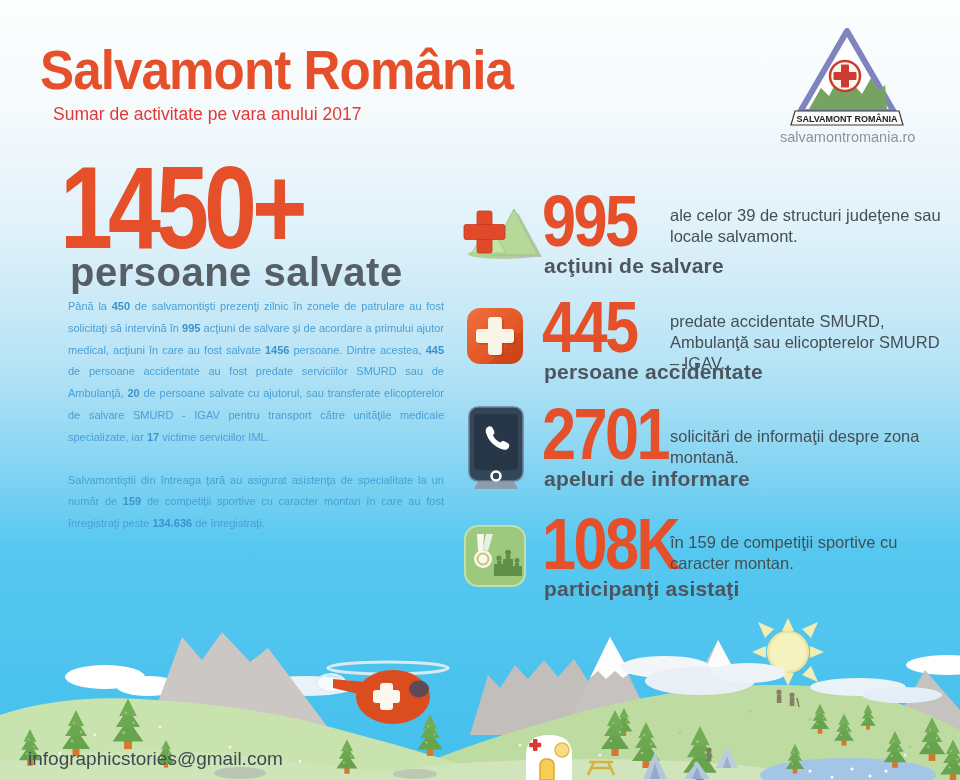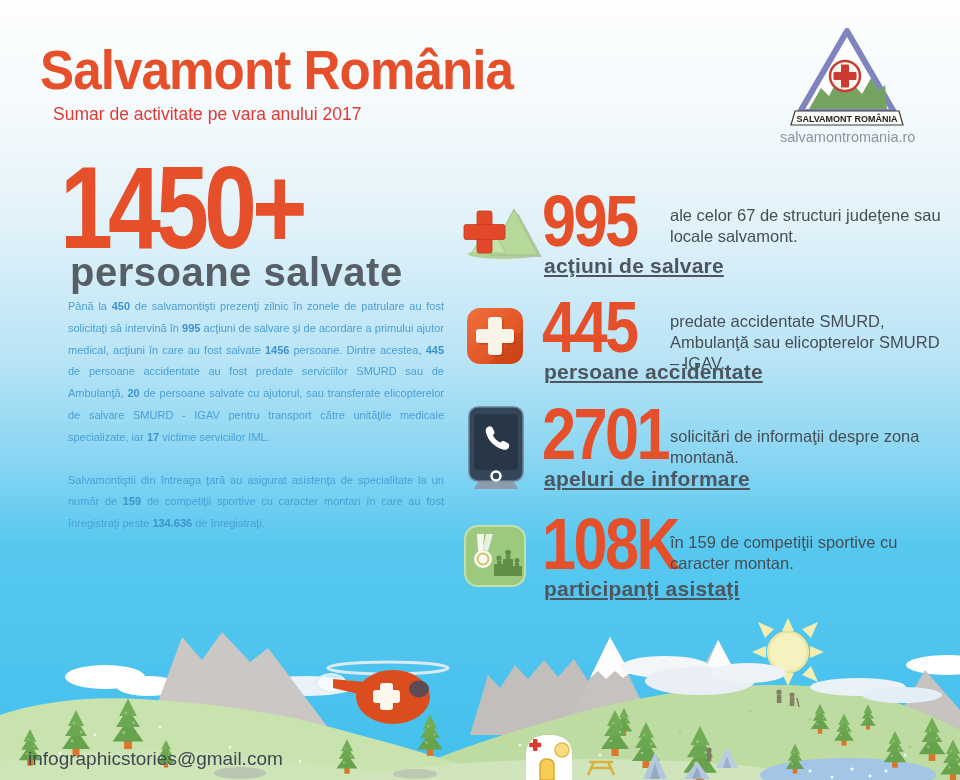--- a/index.html
+++ b/index.html
@@ -21,21 +21,21 @@
   .body-text b{color:#3E93CC;}
   .stat-row{position:absolute;left:456px;width:500px;height:100px;}
   .row1{top:197px}.row2{top:303px}.row3{top:410px}.row4{top:520px}
   .stat-icon{position:absolute;left:0;top:0;}
   .row2 .stat-icon{left:10px;top:4px}
   .row3 .stat-icon{left:12px;top:-4px}
   .row4 .stat-icon{left:8px;top:4px}
   .stat-number{position:absolute;left:86px;top:-12px;font-size:72px;font-weight:bold;color:#E5502B;
     letter-spacing:-3px;line-height:1;transform:scaleX(.85);transform-origin:left top;white-space:nowrap;}
   .stat-label{position:absolute;left:88px;top:57px;font-size:21px;font-weight:bold;color:#4D565E;
-    white-space:nowrap;letter-spacing:.2px;text-decoration:underline;}
+    white-space:nowrap;letter-spacing:.2px;}
   .stat-desc{position:absolute;left:214px;top:8px;width:276px;font-size:16.5px;line-height:21px;color:#454E55;}
   .row3 .stat-desc{top:16px}
   .row4 .stat-desc{top:12px}
   .landscape{position:absolute;left:0;bottom:0;display:block;}
   .email{position:absolute;left:28px;top:748px;font-size:19px;color:#3F4952;}
 </style>
 </head>
 <body>
 
 <div class="page">
@@ -70,21 +70,21 @@
         <ellipse cx="48" cy="57" rx="36" ry="5" fill="#AFD392"></ellipse>
         <polygon points="40,60 62,16 86,60" fill="#B9C2B2"></polygon>
         <polygon points="34,58 58,12 82,58" fill="#B6D898" stroke="#9CC47E" stroke-width="1"></polygon>
         <polygon points="16,56 33,26 50,56" fill="#C4E2AA" stroke="#A5CC8A" stroke-width="1"></polygon>
         <rect x="21" y="14" width="15" height="42" rx="2" fill="#E2492B" stroke="#C8391E" stroke-width="0.8"></rect>
         <rect x="8" y="27.5" width="41" height="15" rx="2" fill="#E2492B" stroke="#C8391E" stroke-width="0.8"></rect>
       </svg>
     </div>
     <div class="stat-number">995</div>
     <div class="stat-label">acţiuni de salvare</div>
-    <div class="stat-desc">ale celor 67 de structuri judeţene sau locale salvamont.</div>
+    <div class="stat-desc">ale celor 39 de structuri judeţene sau locale salvamont.</div>
   </div>
 
   <div class="stat-row row2">
     <div class="stat-icon">
       <svg width="60" height="60" viewBox="0 0 60 60">
         <defs>
           <linearGradient id="gcross" x1="0" y1="0" x2="1" y2="1">
             <stop offset="0" stop-color="#F0713F"></stop>
               <stop offset="1" stop-color="#D94515"></stop>
           </linearGradient>

